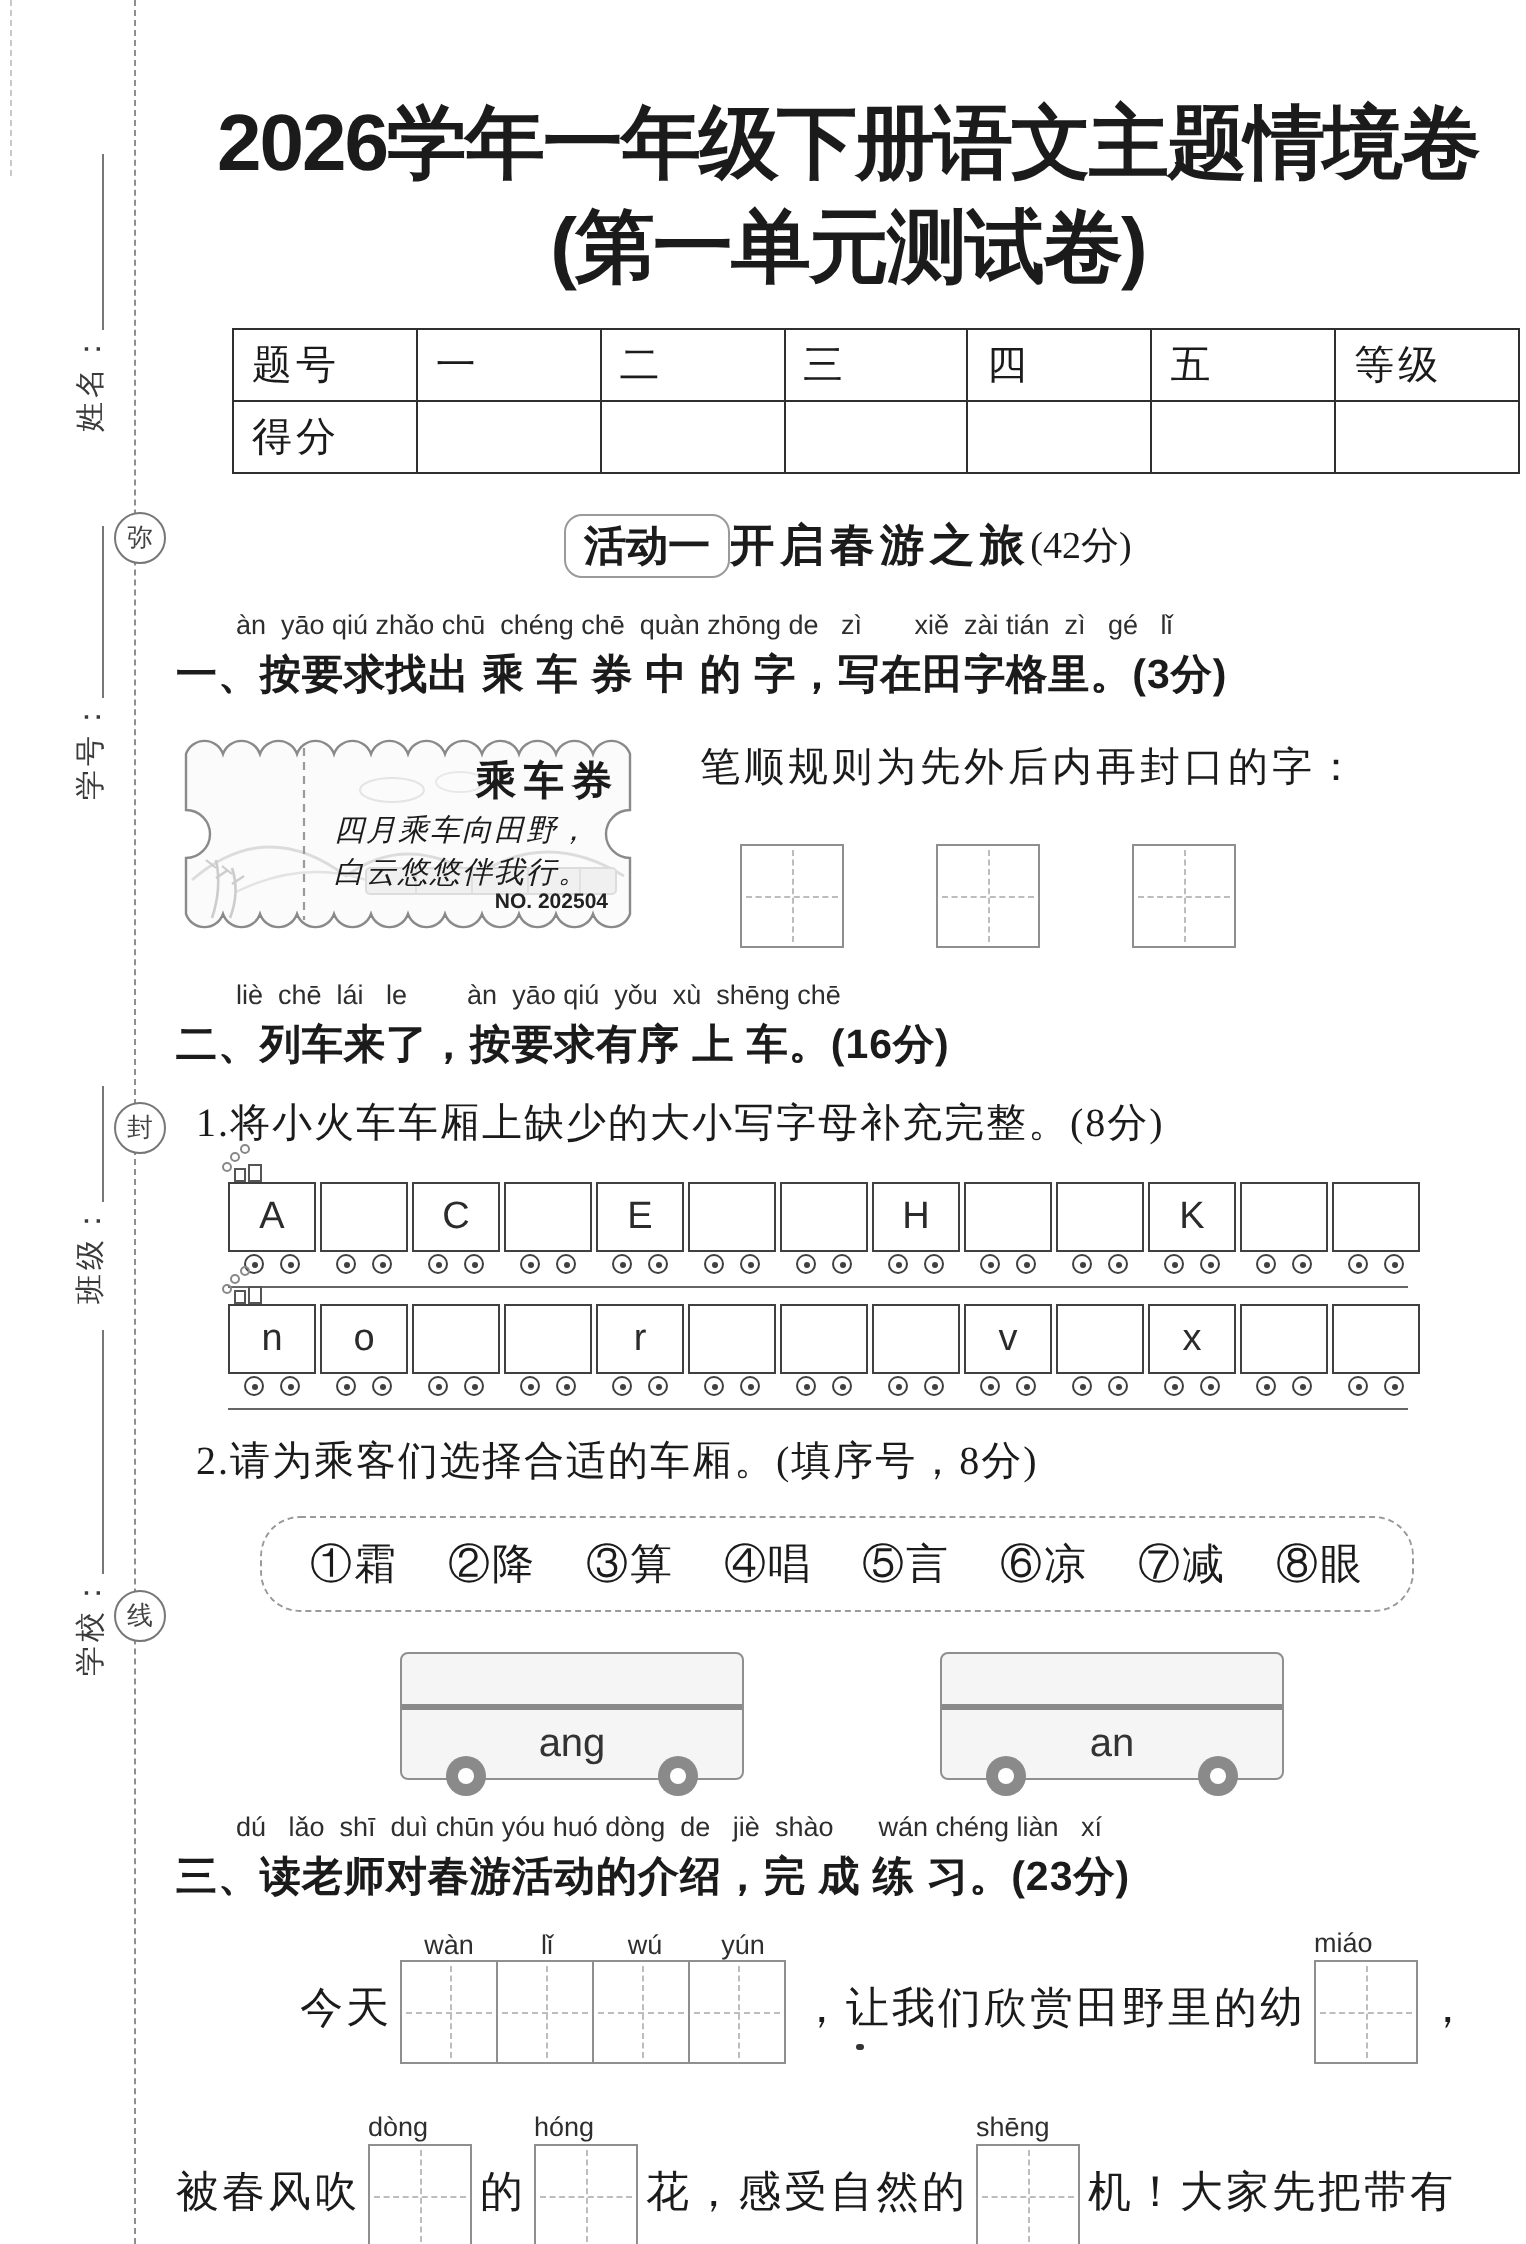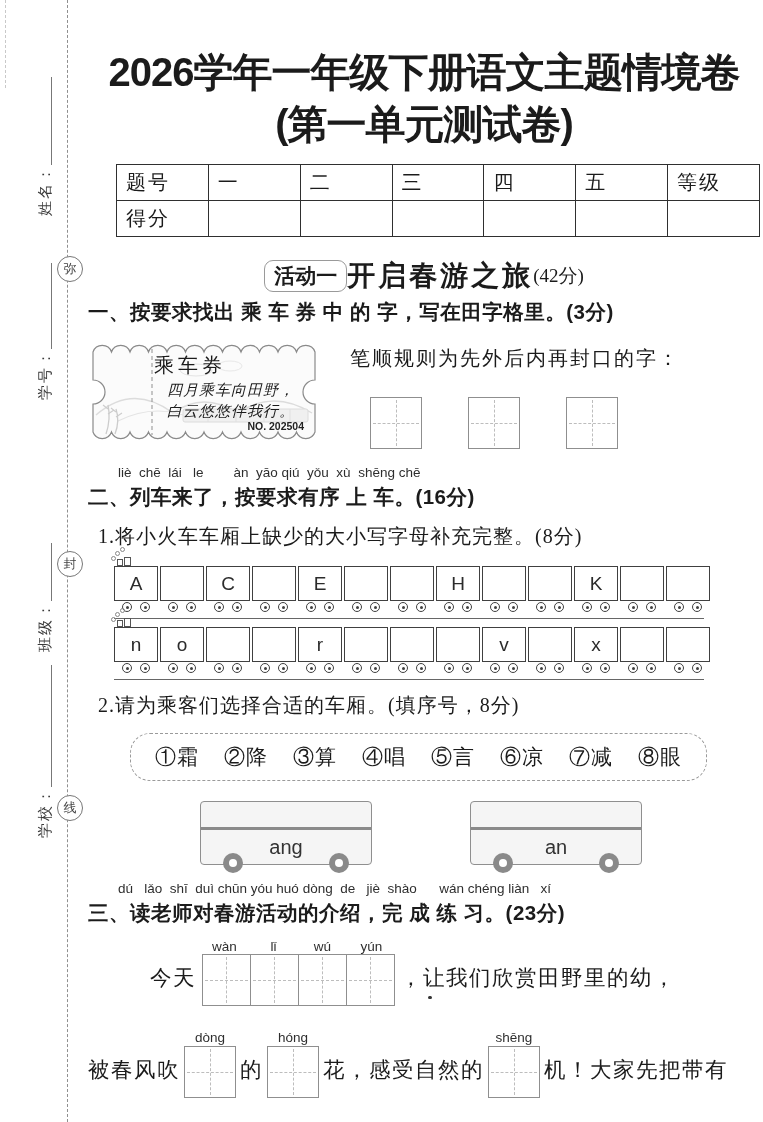--- a/index.html
+++ b/index.html
@@ -19,34 +19,34 @@
   .page-title{margin-top:46px;text-align:center;font-family:"Liberation Sans",sans-serif;
               font-weight:700;font-size:40px;line-height:52px;letter-spacing:-1px;}
   
   table.score{border-collapse:collapse;margin:14px 0 0 28px;table-layout:fixed;}
   table.score td{border:1.4px solid #2f2f2f;height:35px;width:85px;font-size:20px;
                  padding:0 0 0 9px;letter-spacing:2px;}
   
   .activity{display:flex;justify-content:center;align-items:center;margin-top:20px;}
   .badge{border:1.6px solid #9a9a9a;border-radius:9px;padding:1px 9px;font-weight:700;
          font-size:21px;font-family:"Liberation Sans",sans-serif;}
-  .act-title{font-weight:700;font-size:28px;font-family:Liberation Sans, sans-serif;letter-spacing:3px;}
+  .act-title{font-weight:700;font-size:22px;font-family:Liberation Sans, sans-serif;letter-spacing:3px;}
   .act-points{font-size:19px;}
   
   .pinyin{font-family:"Liberation Sans",sans-serif;font-size:13.5px;color:#2e2e2e;
           white-space:pre;margin:16px 0 0 30px;line-height:15px;}
   .qline{font-family:"Liberation Sans",sans-serif;font-weight:600;font-size:20.5px;
          margin-top:3px;letter-spacing:0.5px;}
   .subline{font-size:20px;margin:12px 0 0 10px;letter-spacing:1px;}
   
   .q1row{display:flex;gap:30px;margin-top:15px;}
   .ticket{position:relative;width:232px;height:102px;flex:none;}
   .ticket svg{position:absolute;inset:0;}
-  .ticket-title{position:absolute;left:66px;right:10px;top:11px;text-align:left;
-                font-weight:400;font-size:20px;letter-spacing:4px;}
+  .ticket-title{position:absolute;left:66px;right:10px;top:11px;text-align:right;
+                font-weight:700;font-size:20px;letter-spacing:4px;}
   .ticket-line{position:absolute;left:62px;right:8px;text-align:center;font-size:15px;
                letter-spacing:1px;font-style:italic;}
   .t1{top:40px}.t2{top:61px}
   .ticket-no{position:absolute;right:16px;bottom:11px;font-family:"Liberation Sans",sans-serif;
              font-weight:700;font-size:10.5px;color:#222;}
   .rule-col{flex:1;}
   .rule-text{font-size:20px;letter-spacing:2px;margin-top:4px;}
   .rule-boxes{display:flex;gap:46px;margin:25px 0 0 20px;}
   
   .tian{width:52px;height:52px;border:1.1px solid #8f8f8f;position:relative;background:#fff;
@@ -80,21 +80,21 @@
   .stripe{position:absolute;top:25px;left:0;right:0;border-top:3px solid #8a8a8a;}
   .bus-label{position:absolute;bottom:5px;width:100%;text-align:center;
              font-family:"Liberation Sans",sans-serif;font-size:20px;color:#333;}
   .bwheel{position:absolute;bottom:-9px;width:20px;height:20px;border-radius:50%;background:#8a8a8a;}
   .bwheel::after{content:"";position:absolute;inset:6px;background:#fff;border-radius:50%;}
   .bw1{left:22px;}.bw2{right:22px;}
   
   .fill-row{display:flex;align-items:flex-end;margin-top:12px;}
   .fill-row.second{margin-top:24px;}
   .kai{font-size:21.5px;letter-spacing:1.5px;padding-bottom:14px;white-space:nowrap;}
-  .pgroup{display:flex;flex-direction:column;align-items:center;margin:0 4px;}
+  .pgroup{display:flex;flex-direction:column;align-items:flex-start;margin:0 4px;}
   .pin-small{font-family:"Liberation Sans",sans-serif;font-size:13.5px;color:#2e2e2e;height:16px;}
   .pin-row{display:flex;}
   .pin-row span{width:49px;text-align:center;font-family:"Liberation Sans",sans-serif;
                 font-size:13.5px;color:#2e2e2e;}
   .grid-row{display:flex;}
   .grid-row .tian{width:49px;}
   .grid-row .tian + .tian{margin-left:-1px;}
   .mid{position:relative;}
   .mid::after{content:"";position:absolute;left:28px;bottom:7px;width:3.5px;height:3.5px;
               background:#333;border-radius:50%;}
@@ -151,20 +151,21 @@
     </tr>
   </tbody>
     </table>
 
   <div class="activity">
     <span class="badge">活动一</span>
     <span class="act-title">开启春游之旅</span>
     <span class="act-points">(42分)</span>
   </div>
 
+  <div class="pinyin">àn  yāo qiú zhǎo chū  chéng chē  quàn zhōng de   zì       xiě  zài tián  zì   gé   lǐ</div>
   <div class="qline">一、按要求找出 乘 车 券 中 的 字，写在田字格里。(3分)</div>
 
   <div class="q1row">
     <div class="ticket">
       <svg viewBox="0 0 232 102">
         <path d="M 5 11
                  a 9.8 9.8 0 0 1 18.5 0 a 9.8 9.8 0 0 1 18.5 0 a 9.8 9.8 0 0 1 18.5 0
                  a 9.8 9.8 0 0 1 18.5 0 a 9.8 9.8 0 0 1 18.5 0 a 9.8 9.8 0 0 1 18.5 0
                  a 9.8 9.8 0 0 1 18.5 0 a 9.8 9.8 0 0 1 18.5 0 a 9.8 9.8 0 0 1 18.5 0
                  a 9.8 9.8 0 0 1 18.5 0 a 9.8 9.8 0 0 1 18.5 0 a 9.8 9.8 0 0 1 18.5 0
@@ -449,20 +450,24 @@
         <span>yún</span>
       </div>
       <div class="grid-row">
         <div class="tian"></div>
         <div class="tian"></div>
         <div class="tian"></div>
         <div class="tian"></div>
       </div>
     </div>
     <span class="kai mid">，让我们欣赏田野里的幼</span>
+    <div class="pgroup">
+      <div class="pin-small">miáo</div>
+      <div class="tian"></div>
+    </div>
     <span class="kai">，</span>
   </div>
 
   <div class="fill-row second">
     <span class="kai">被春风吹</span>
     <div class="pgroup">
       <div class="pin-small">dòng</div>
       <div class="tian"></div>
     </div>
     <span class="kai">的</span>

